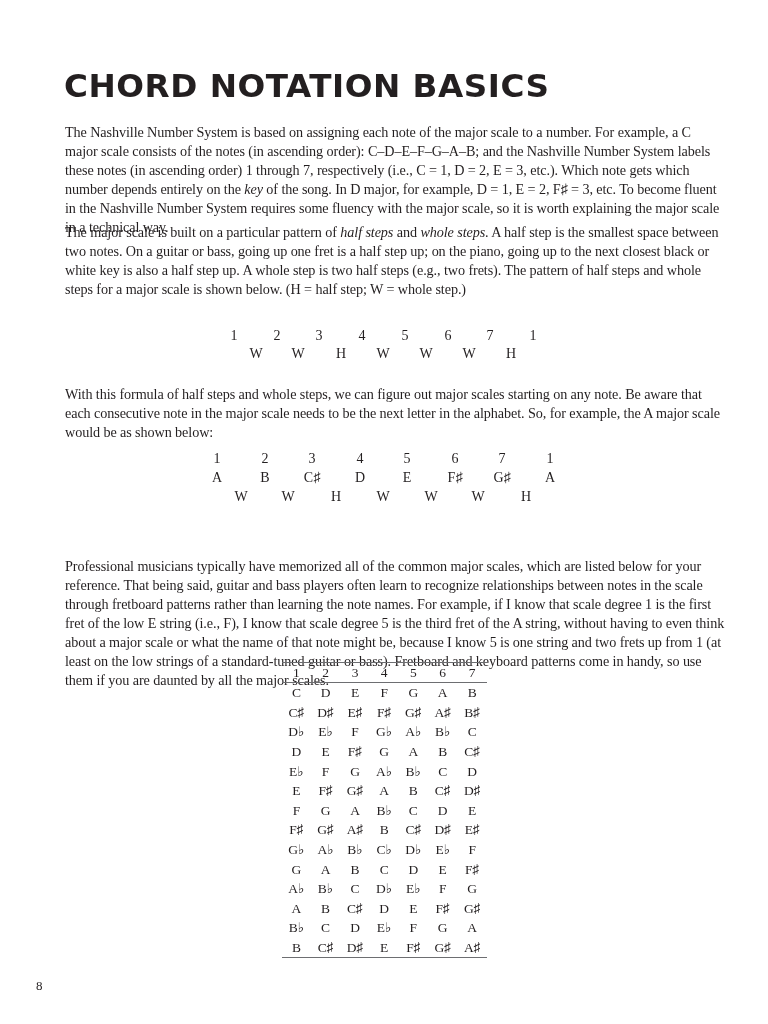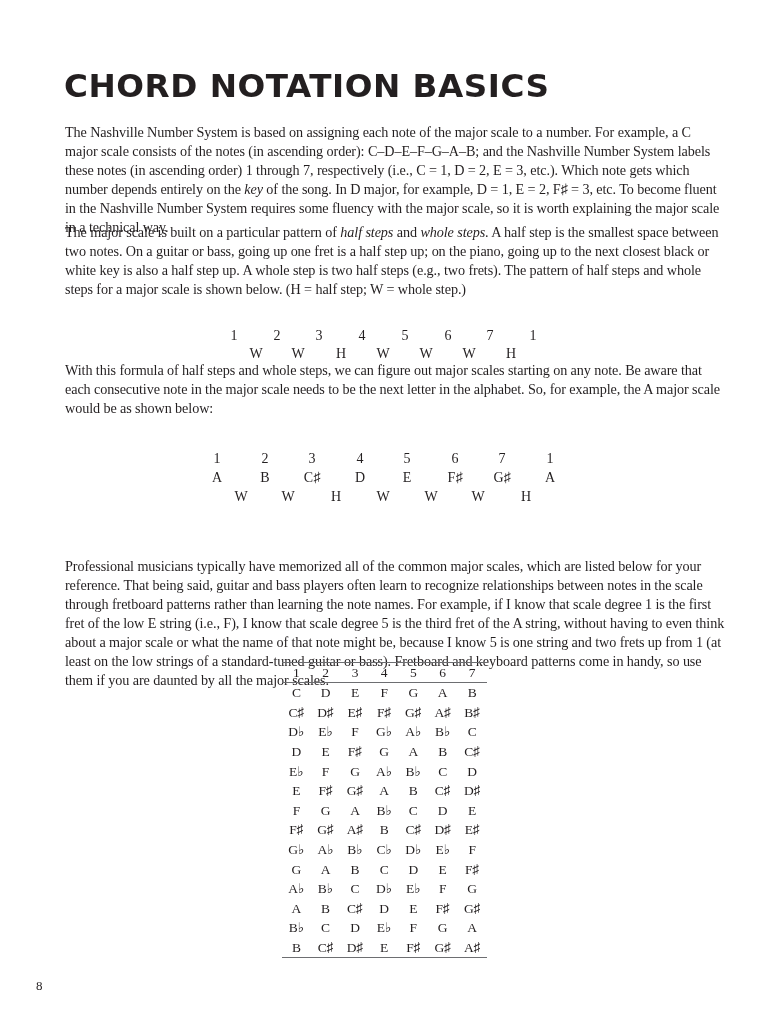--- a/index.html
+++ b/index.html
@@ -15,21 +15,21 @@
     line-height: 40px; color: #231f20; text-transform: uppercase;
     transform: scaleX(1.02); transform-origin: left;
   }
   .para {
     position: absolute; left: 65px; width: 660px; margin: 0;
     font-size: 14.2px; line-height: 19px; letter-spacing: -0.1px;
   }
   .para i { font-style: italic; }
   #p1 { top: 123px; }
   #p2 { top: 223px; }
-  #p3 { top: 361px; }
+  #p3 { top: 385px; }
   #p4 { top: 525px; margin-top: 32px; }
 
   
   .row { position: absolute; font-size: 14px; line-height: 18px; }
   .cell { position: absolute; width: 30px; text-align: center; transform: translateX(-15px); }
 
   
   .scale-table {
     position: absolute; left: 282px; top: 662px; width: 205px;
     border-collapse: collapse; font-size: 13.5px;

